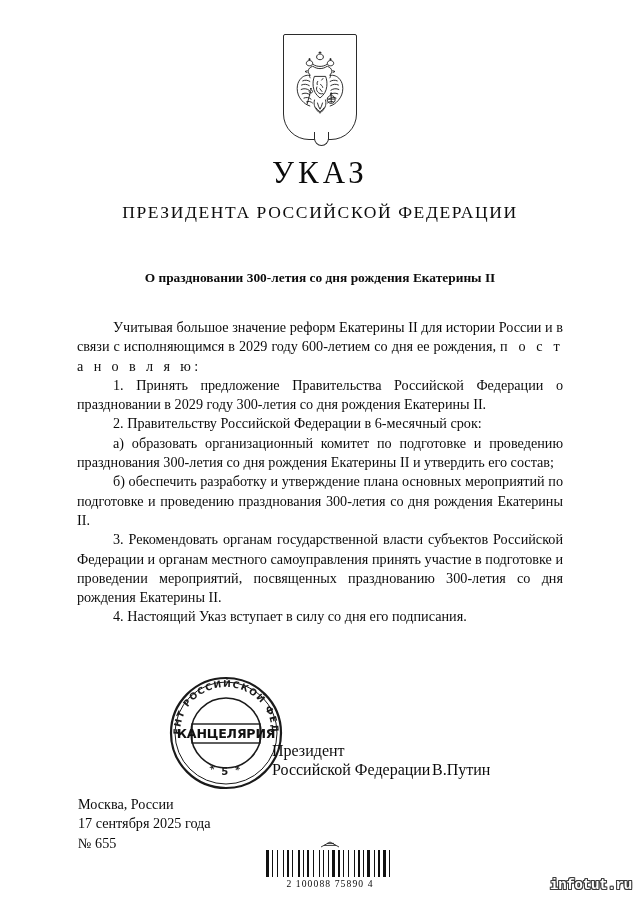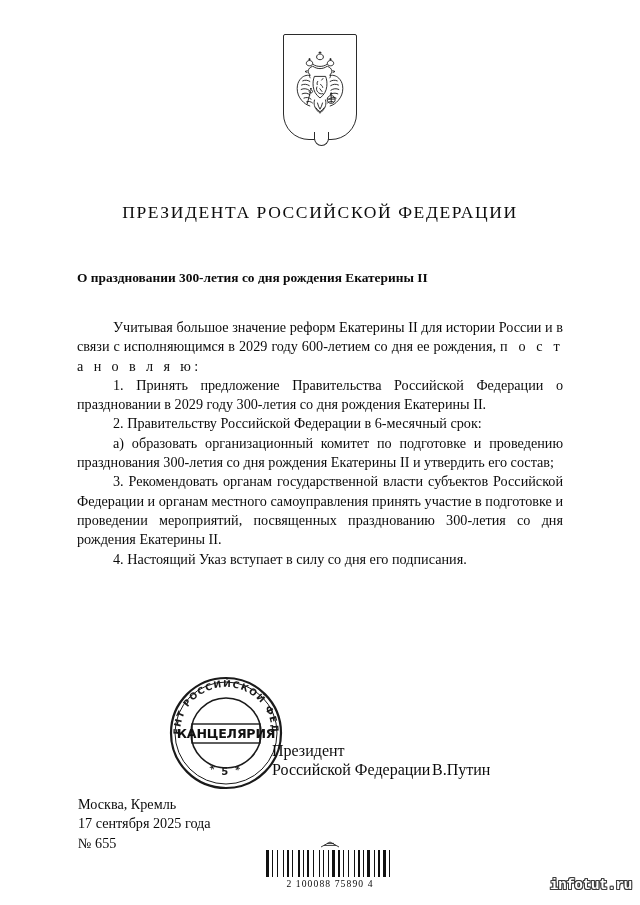--- a/index.html
+++ b/index.html
@@ -93,20 +93,21 @@
     font-size: 17.5px;
     letter-spacing: 1.6px;
     font-weight: 400;
     line-height: 1.1;
   }
   .doc-subject {
     position: absolute;
     left: 77px;
     width: 486px;
     top: 270px;
+    text-align: center;
     font-size: 13.4px;
     font-weight: bold;
     line-height: 1.2;
   }
 
   
   .body-text {
     position: absolute;
     left: 77px;
     top: 318px;
@@ -258,30 +259,32 @@
 
           <path d="M24.6 54.6 c-1.2 4.2 -0.2 8 3 11.4 0.8 0.9 1.6 1.6 2.4 2.2 0.8 -0.6 1.6 -1.3 2.4 -2.2 3.2 -3.4 4.2 -7.2 3 -11.4"></path>
           <path d="M27.4 57.6 c0.6 2.6 1.5 4.8 2.6 6.6 1.1 -1.8 2 -4 2.6 -6.6"></path>
           <path d="M25.8 62.6 c1 1.6 2.4 3 4.2 4.2 1.8 -1.2 3.2 -2.6 4.2 -4.2"></path>
         </g>
       </svg>
       <div class="shield-notch-cover"></div>
     </div>
   </div>
 
+  <div class="title-main">УКАЗ</div>
   <div class="title-sub">ПРЕЗИДЕНТА РОССИЙСКОЙ ФЕДЕРАЦИИ</div>
   <div class="doc-subject">О праздновании 300-летия со дня рождения Екатерины II</div>
 
   <div class="body-text">
     <p>
       <span>Учитывая большое значение реформ Екатерины II для истории России и в связи с исполняющимся в 2029 году 600-летием со дня ее рождения, </span><span class="spaced">п о с т а н о в л я ю:</span>
     </p>
     <p>1. Принять предложение Правительства Российской Федерации о праздновании в 2029 году 300-летия со дня рождения Екатерины II.</p>
     <p>2. Правительству Российской Федерации в 6-месячный срок:</p>
     <p>а) образовать организационный комитет по подготовке и проведению празднования 300-летия со дня рождения Екатерины II и утвердить его состав;</p>
+    <p>б) обеспечить разработку и утверждение плана основных мероприятий по подготовке и проведению празднования 300-летия со дня рождения Екатерины II.</p>
     <p>3. Рекомендовать органам государственной власти субъектов Российской Федерации и органам местного самоуправления принять участие в подготовке и проведении мероприятий, посвященных празднованию 300-летия со дня рождения Екатерины II.</p>
     <p>4. Настоящий Указ вступает в силу со дня его подписания.</p>
   </div>
 
   <div class="stamp">
     <svg viewBox="0 0 116 116" xmlns="http://www.w3.org/2000/svg" aria-hidden="true">
       <defs>
         <path id="ringTop" d="M 12,58 A 46,46 0 0 1 104,58"></path>
         <path id="ringBottom" d="M 16,58 A 42,42 0 0 0 100,58"></path>
       </defs>
@@ -301,21 +304,21 @@
 
   <div class="sign-block">
     <div>Президент</div>
     <div class="sign-row">
       <span class="sign-role-2">Российской Федерации</span>
       <span class="sign-name">В.Путин</span>
     </div>
   </div>
 
   <div class="place-date">
-    <div>Москва, Кремль</div>
+    <div>Москва, России</div>
     <div>17 сентября 2025 года</div>
     <div>№ 655</div>
   </div>
 
   <div class="barcode-wrap">
     <div class="barcode-mark">
       <svg width="22" height="9" viewBox="0 0 22 9" xmlns="http://www.w3.org/2000/svg" aria-hidden="true">
         <g stroke="#222" stroke-width="0.9" fill="none">
           <path d="M2 7 L11 2 L20 7"></path>
           <path d="M5 5.4 h12"></path>

